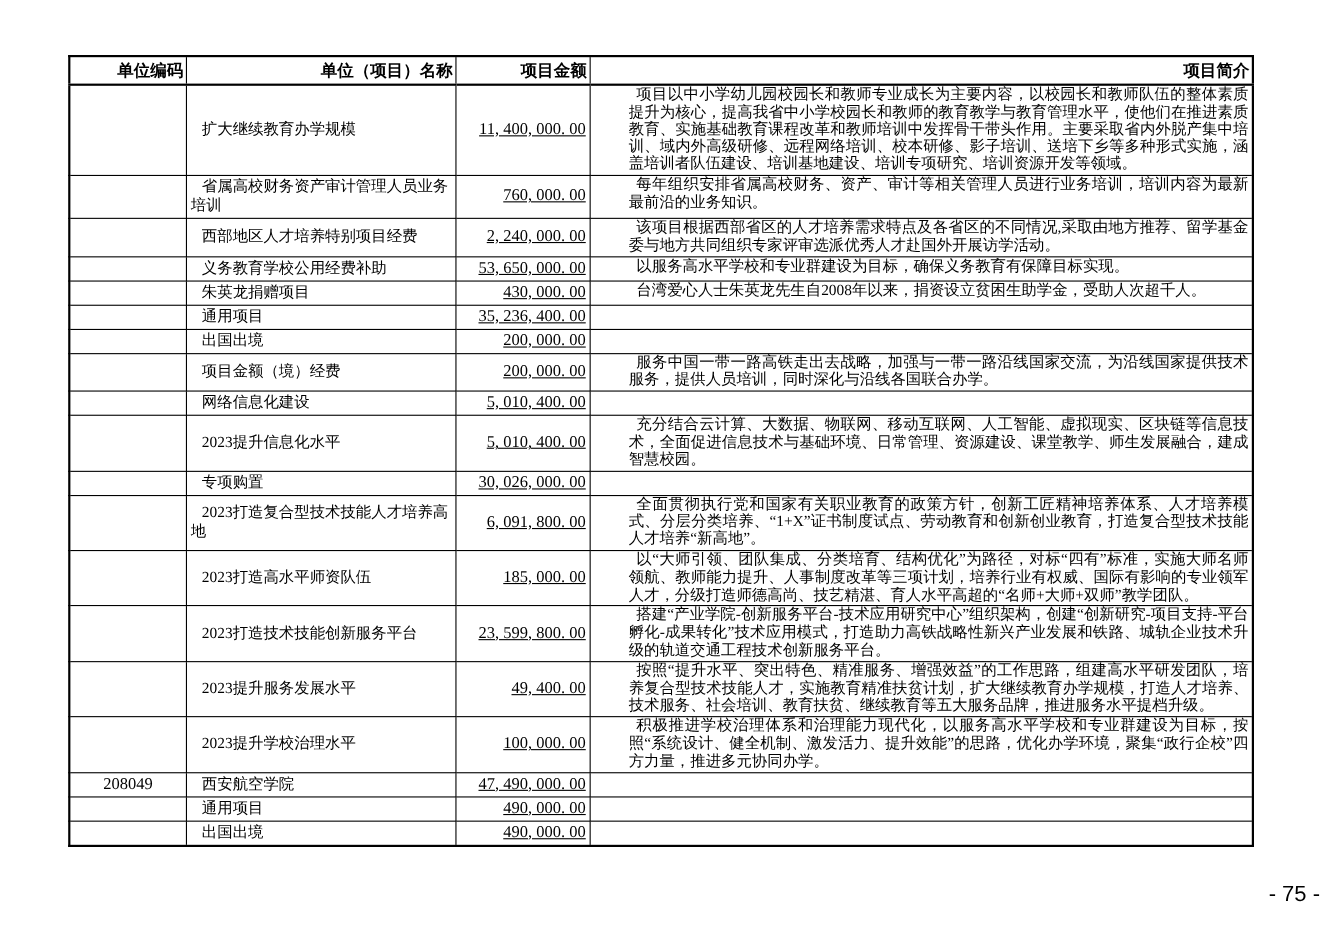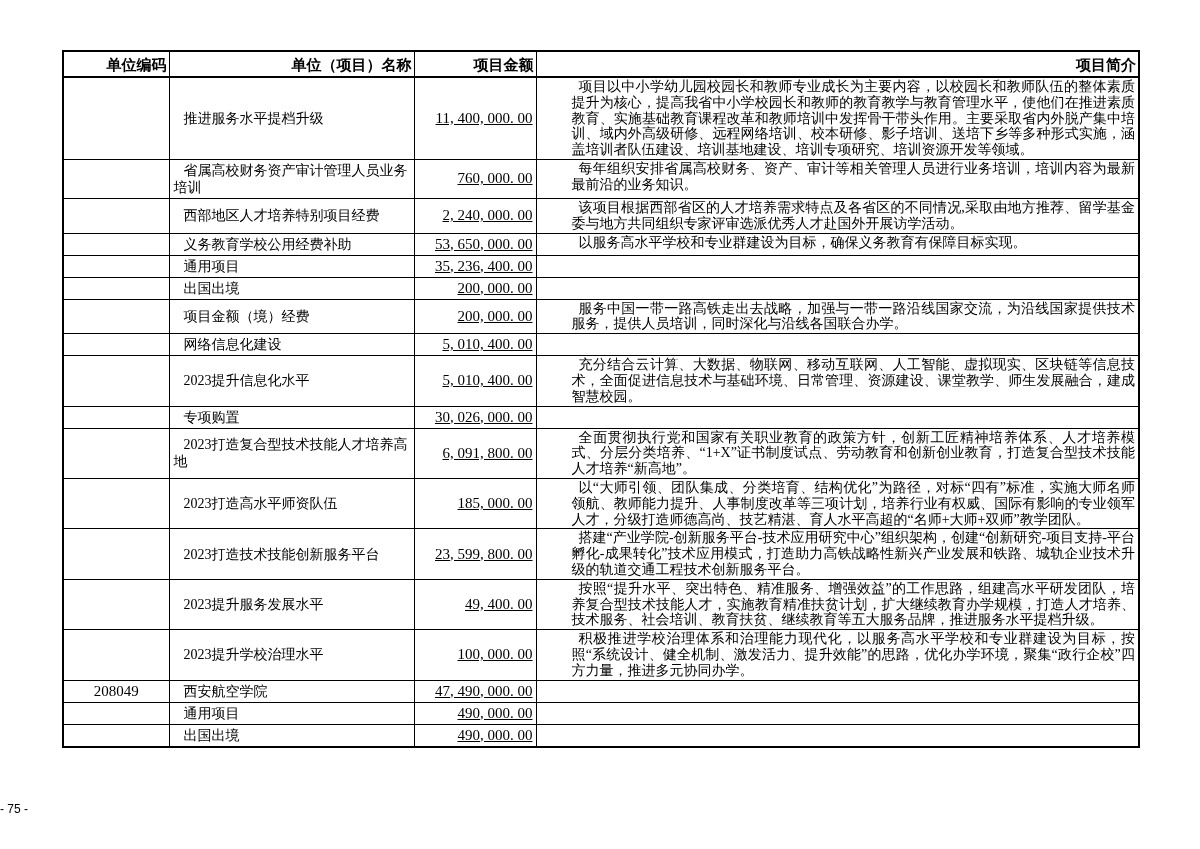--- a/index.html
+++ b/index.html
@@ -79,23 +79,23 @@
     text-align: justify;
     padding: 1px 3px;
   }
   td.col-desc .cell-text { text-indent: 7px; margin-left: 32px; }
 
   .page-number {
     position: absolute;
     left: 0;
     right: 0;
     top: 802px;
-    text-align: left;
+    text-align: right;
     font-family: "Liberation Sans", "DejaVu Sans", sans-serif;
-    font-size: 12px;
+    font-size: 20px;
     color: #000;
   }
 </style>
 </head>
 <body>
 
 <div class="page">
   <table class="budget-table">
     <colgroup>
       <col class="c-code">
@@ -110,21 +110,21 @@
         <th>项目金额</th>
         <th>项目简介</th>
       </tr>
     </thead>
     <tbody>
         <tr>
           <td class="col-code">
             <div class="cell-text"></div>
           </td>
           <td class="col-name">
-            <div class="cell-text">推进服务水平提档升级</div>
+            <div class="cell-text">扩大继续教育办学规模</div>
           </td>
           <td class="col-amount">
             <div class="cell-text">11, 400, 000. 00</div>
           </td>
           <td class="col-desc">
             <div class="cell-text">项目以中小学幼儿园校园长和教师专业成长为主要内容，以校园长和教师队伍的整体素质提升为核心，提高我省中小学校园长和教师的教育教学与教育管理水平，使他们在推进素质教育、实施基础教育课程改革和教师培训中发挥骨干带头作用。主要采取省内外脱产集中培训、域内外高级研修、远程网络培训、校本研修、影子培训、送培下乡等多种形式实施，涵盖培训者队伍建设、培训基地建设、培训专项研究、培训资源开发等领域。</div>
           </td>
         </tr>
         <tr>
           <td class="col-code">
@@ -159,20 +159,34 @@
             <div class="cell-text"></div>
           </td>
           <td class="col-name">
             <div class="cell-text">义务教育学校公用经费补助</div>
           </td>
           <td class="col-amount">
             <div class="cell-text">53, 650, 000. 00</div>
           </td>
           <td class="col-desc">
             <div class="cell-text">以服务高水平学校和专业群建设为目标，确保义务教育有保障目标实现。</div>
+          </td>
+        </tr>
+        <tr>
+          <td class="col-code">
+            <div class="cell-text"></div>
+          </td>
+          <td class="col-name">
+            <div class="cell-text">朱英龙捐赠项目</div>
+          </td>
+          <td class="col-amount">
+            <div class="cell-text">430, 000. 00</div>
+          </td>
+          <td class="col-desc">
+            <div class="cell-text">台湾爱心人士朱英龙先生自2008年以来，捐资设立贫困生助学金，受助人次超千人。</div>
           </td>
         </tr>
         <tr>
           <td class="col-code">
             <div class="cell-text"></div>
           </td>
           <td class="col-name">
             <div class="cell-text">通用项目</div>
           </td>
           <td class="col-amount">

